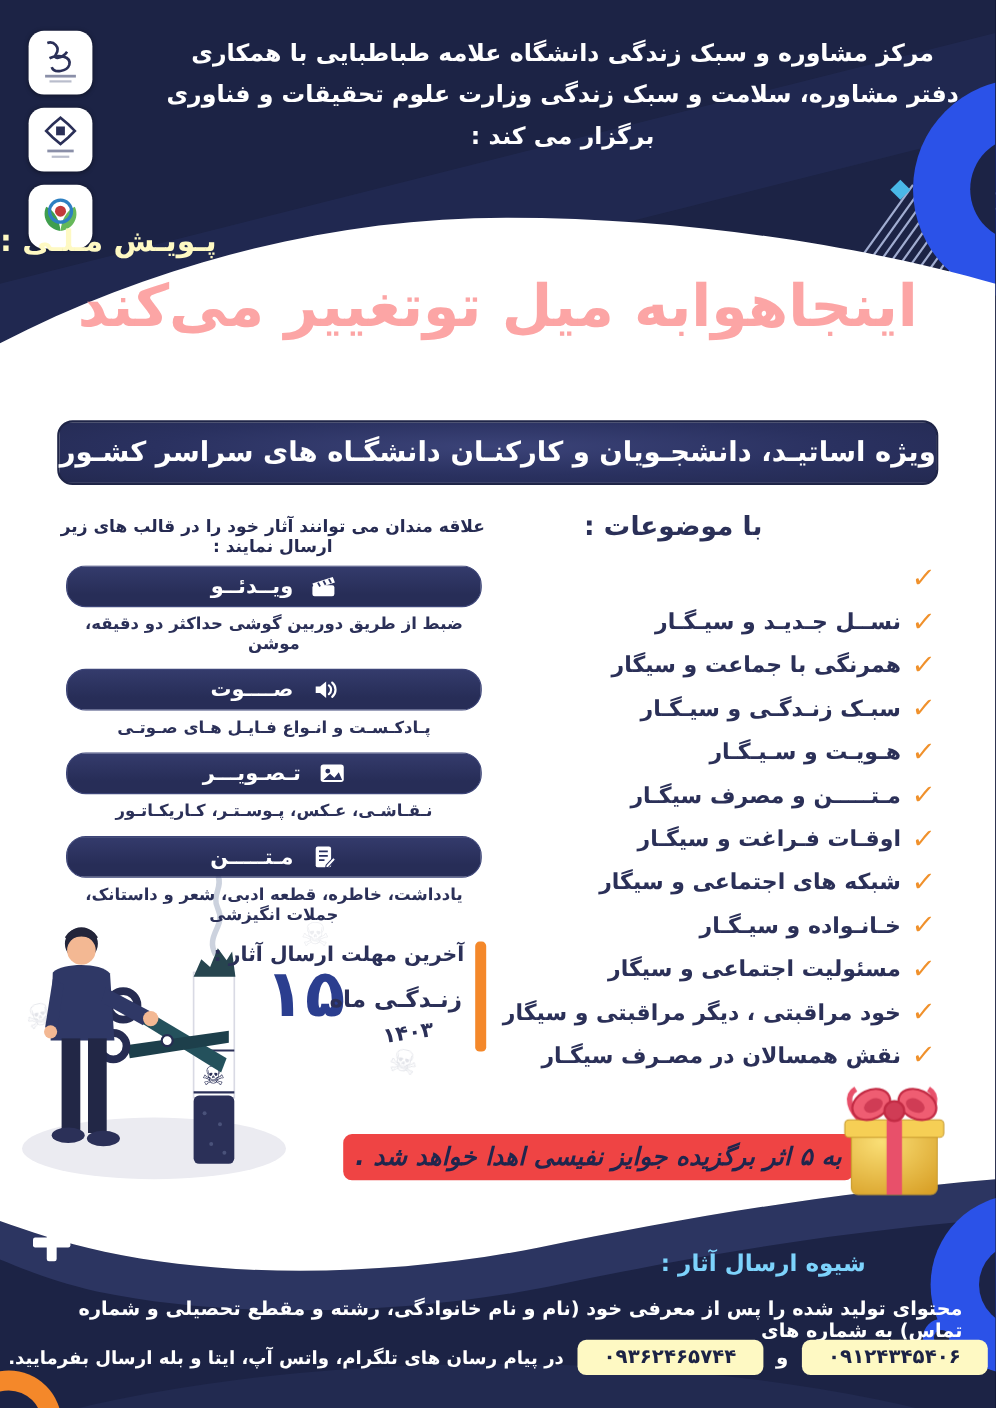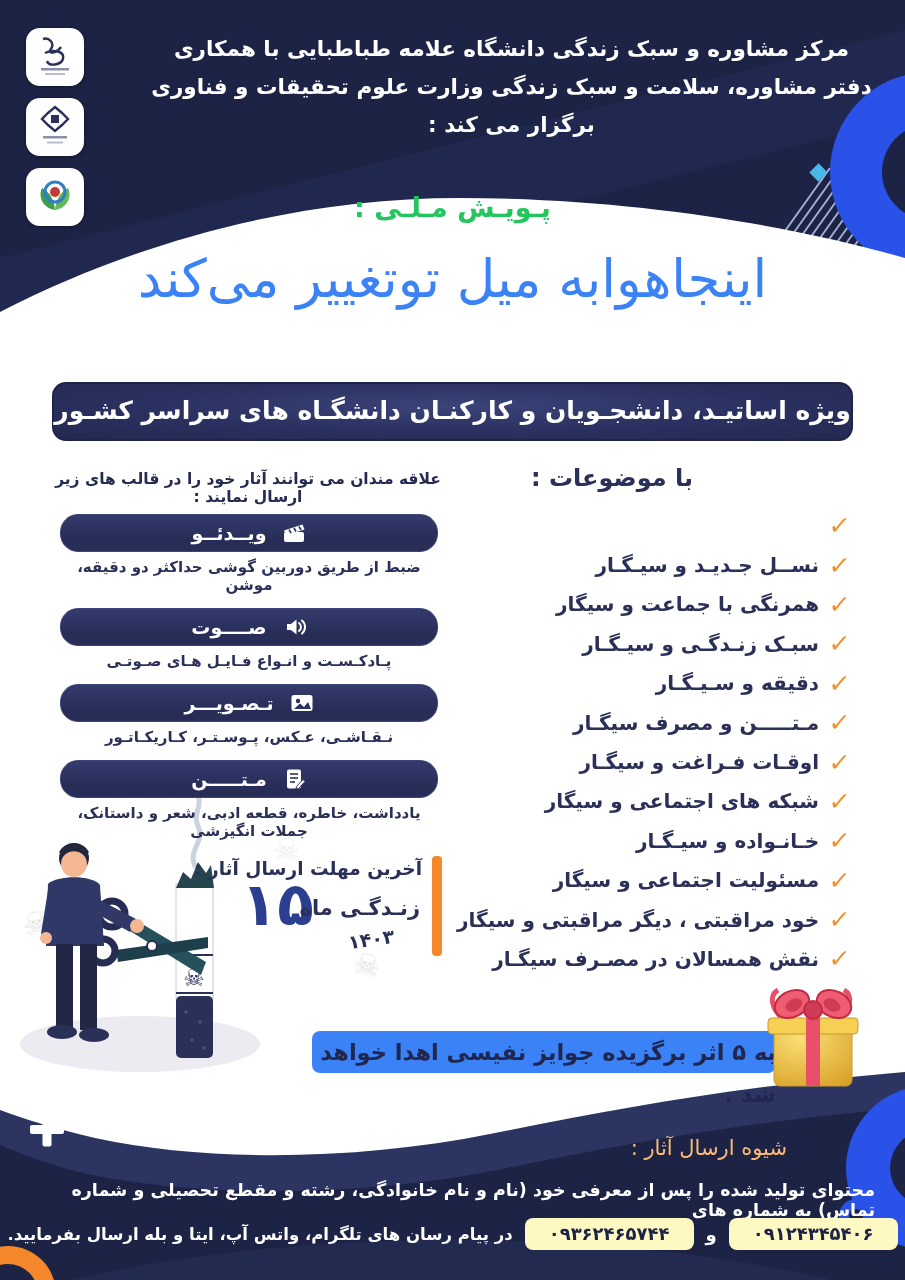--- a/index.html
+++ b/index.html
@@ -12,23 +12,23 @@
   svg{display:block;}
 
   
   .hdr-text{left:130px;right:12px;top:30px;text-align:center;color:#fff;
     font-weight:bold;font-size:21.5px;line-height:38px;}
   .logo-col{left:26px;top:28px;display:flex;flex-direction:column;gap:12px;}
   .logo-card{width:58px;height:58px;background:#fff;border-radius:14px;
     display:flex;align-items:center;justify-content:center;box-shadow:0 1px 4px rgba(0,0,0,.35);}
 
   
-  .kicker{left:0;right:0;top:192px;text-align:center;font-size:27px;font-weight:bold;color:#22c55e;}
-  .main-title{left:0;right:0;top:248px;text-align:center;font-size:53px;font-weight:normal;
-    color:#3b82f6;letter-spacing:-1px;}
+  .kicker{left:0;right:0;top:204px;text-align:left;font-size:27px;font-weight:bold;color:#fef9c3;}
+  .main-title{left:0;right:0;top:248px;text-align:center;font-size:53px;font-weight:bold;
+    color:#fca5a5;letter-spacing:-1px;}
   .audience{left:52px;right:52px;top:382px;height:55px;border-radius:14px;
     background:radial-gradient(ellipse at 50% 40%,#3b4378 0%,#2a3160 55%,#232950 100%);
     border:2px solid #1f2547;color:#fff;font-size:25px;font-weight:bold;
     text-align:center;line-height:53px;}
 
   
   .topics-head{right:212px;top:464px;font-size:24px;font-weight:bold;color:#2b3058;}
   .topics-list{right:55px;top:506px;}
   .topic-row{display:flex;align-items:center;column-gap:10px;height:39.4px;}
   .check{color:#f0912c;font-size:25px;font-weight:bold;line-height:1;transform:skewX(-6deg);}
@@ -47,26 +47,26 @@
 
   
   .deadline{left:232px;top:856px;width:210px;height:112px;}
   .dl-bar{position:absolute;right:0;top:0;width:10px;height:100px;background:#f4882a;border-radius:4px;}
   .dl-label{position:absolute;right:20px;top:2px;font-size:18.5px;font-weight:bold;color:#2b3058;white-space:nowrap;}
   .dl-day{position:absolute;right:128px;top:18px;font-size:60px;font-weight:bold;color:#2b3e8f;line-height:1;}
   .dl-month{position:absolute;right:22px;top:40px;font-size:21px;font-weight:bold;color:#2b3058;white-space:nowrap;}
   .dl-year{position:absolute;right:48px;top:72px;font-size:19px;font-weight:bold;color:#2b3058;transform:rotate(-8deg);}
 
   
-  .prize{left:312px;top:1031px;width:464px;height:42px;background:#3b82f6;border-radius:8px;
-    color:#20264d;font-size:22.5px;font-weight:bold;line-height:42px;z-index:3;}
+  .prize{left:312px;top:1031px;width:464px;height:42px;background:#ef4444;border-radius:8px;
+    color:#20264d;font-size:22.5px;font-weight:bold;text-align:center;line-height:42px;z-index:3;font-style:italic;}
   .gift{left:748px;top:966px;z-index:4;}
 
   
-  .sub-head{right:118px;top:1136px;font-size:21px;font-weight:normal;color:#fdba74;text-align:right;}
+  .sub-head{right:118px;top:1136px;font-size:21px;font-weight:bold;color:#7dd3fc;text-align:right;}
   .sub-body{left:30px;right:30px;top:1180px;text-align:right;color:#fff;
     font-size:17.5px;font-weight:bold;}
   .sub-line2{left:20px;right:20px;top:1218px;display:flex;align-items:center;
     justify-content:center;column-gap:12px;color:#fff;font-weight:bold;}
   .phone-pill{background:#fef9c3;color:#1c2345;font-size:18px;font-weight:bold;
     padding:4px 24px;border-radius:8px;line-height:24px;}
   .conj{font-size:18px;}
   .tail{font-size:16.5px;white-space:nowrap;}
 </style>
 </head>
@@ -211,21 +211,21 @@
     <div class="topic-row">
         <span class="check">✓</span>
         <span class="topic-label">همرنگی با جماعت و سیگار</span>
       </div>
     <div class="topic-row">
         <span class="check">✓</span>
         <span class="topic-label">سبـک زنـدگـی و سیـگـار</span>
       </div>
     <div class="topic-row">
         <span class="check">✓</span>
-        <span class="topic-label">دقیقه و سـیـگـار</span>
+        <span class="topic-label">هـویـت و سـیـگـار</span>
       </div>
     <div class="topic-row">
         <span class="check">✓</span>
         <span class="topic-label">مـتـــــن و مصرف سیگـار</span>
       </div>
     <div class="topic-row">
         <span class="check">✓</span>
         <span class="topic-label">اوقـات فـراغت و سیگـار</span>
       </div>
     <div class="topic-row">

